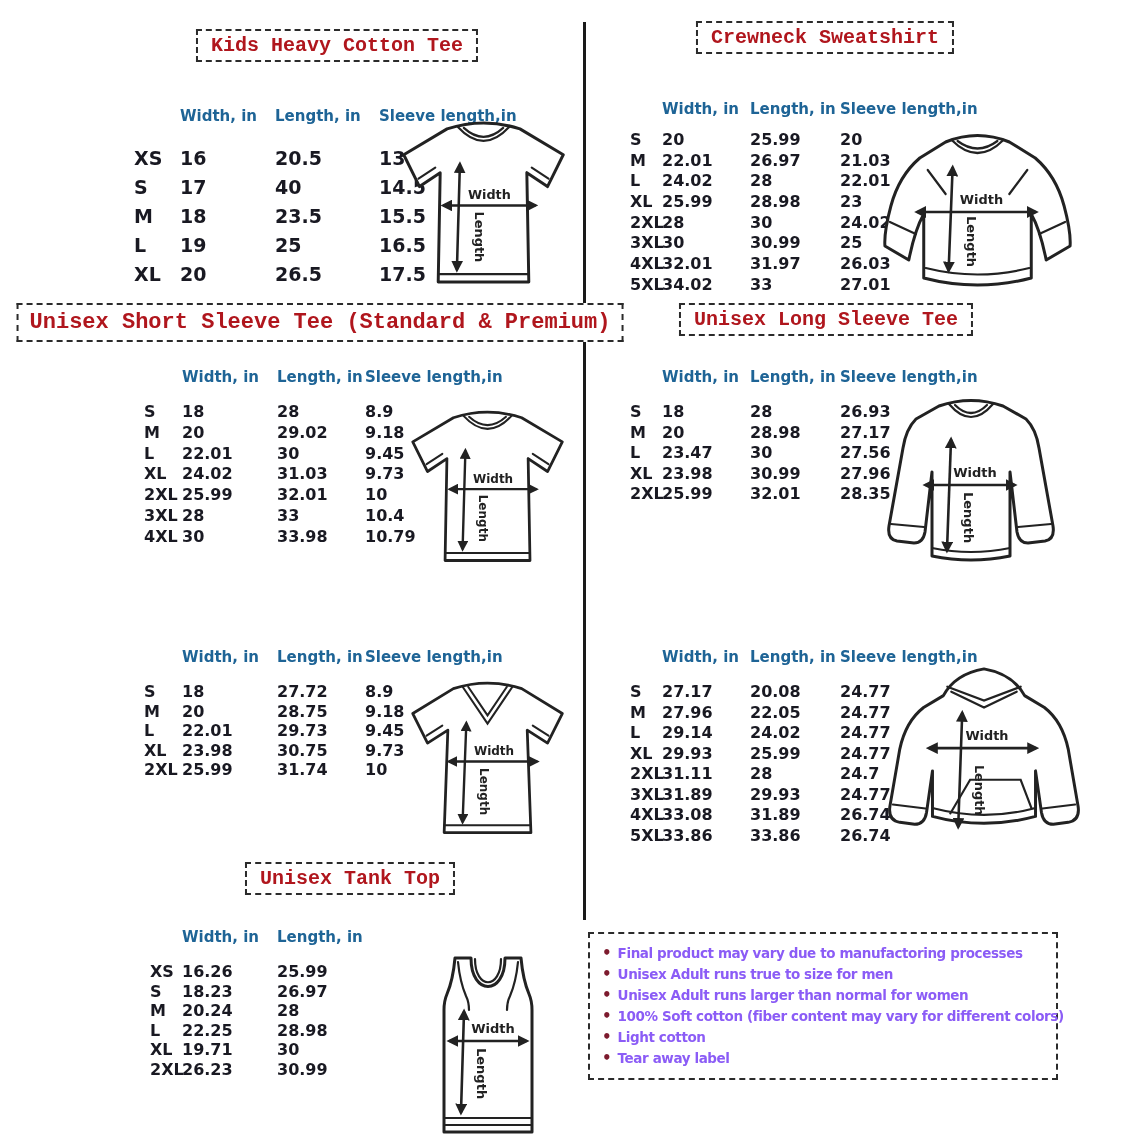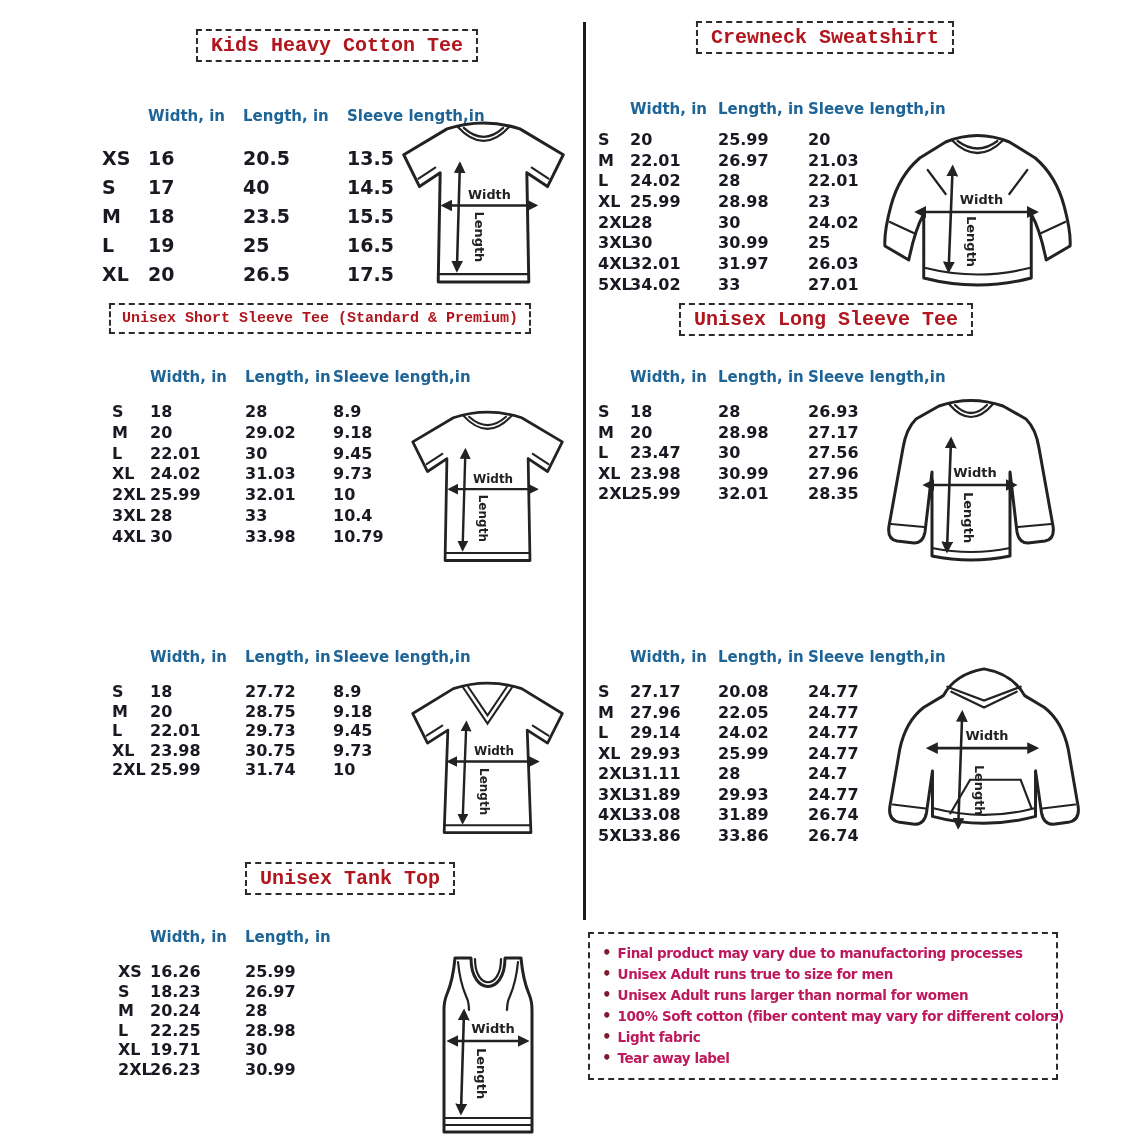--- a/index.html
+++ b/index.html
@@ -1,43 +1,43 @@
 <!DOCTYPE html>
 <html style="--title-red: #b0161d; --header-blue: #1e6496; --text-dark: #191922; --ink: #222222; --bullet-red: #7d1b2e; --divider: #1a1a1a;"><head>
 <meta charset="utf-8">
 <style>
   html,body{margin:0;padding:0;background:#fff;}
   body{font-family:"DejaVu Sans",sans-serif;}
   .canvas{position:relative;width:1140px;height:1140px;background:#fff;overflow:hidden;}
   .divider{position:absolute;left:583px;top:22px;width:3px;height:898px;background:var(--divider,#1a1a1a);}
   .title-box{position:absolute;transform:translateX(-50%);border:2px dashed #2b2b2b;background:#fff;
     padding:3px 13px;font-weight:bold;font-size:20px;color:var(--title-red,#b0161d);white-space:nowrap;font-family:Liberation Mono, monospace;}
-  .title-box.long{font-size:15px;padding:5px 11px;}
-  .table{position:absolute;display:grid;align-items:start;color:var(--text-dark,#191922);font-weight:bold;}
+  .title-box.long{font-size:22px;padding:5px 11px;}
+  .table{position:absolute;display:grid;align-items:start;color:var(--text-dark,#191922);font-weight:bold;margin-left:32px;}
   .cell{white-space:nowrap;}
   .cell.header{height:var(--hh);display:flex;align-items:center;line-height:1.08;
     color:var(--header-blue,#1e6496);font-size:15px;font-weight:bold;}
   .cell.corner{height:var(--hh);}
   .cell.size,.cell.value{height:var(--rh);line-height:var(--rh);}
   .t-kids{--hh:56px;--rh:29px;font-size:19px;grid-template-columns:46px 95px 104px 88px;}
   .t-std{--hh:50px;--rh:20.8px;font-size:16px;grid-template-columns:38px 95px 88px 80px;}
   .t-crew{--hh:42px;--rh:20.7px;font-size:16px;grid-template-columns:32px 88px 90px 80px;}
   .t-ls{--hh:50px;--rh:20.6px;font-size:16px;grid-template-columns:32px 88px 90px 80px;}
   .t-hood{--hh:50px;--rh:20.5px;font-size:16px;grid-template-columns:32px 88px 90px 80px;}
   .t-tank{--hh:50px;--rh:19.6px;font-size:16px;grid-template-columns:32px 95px 105px;}
   .garment{position:absolute;}
   .garment .body{fill:#fff;stroke:var(--ink,#222);stroke-width:3;stroke-linejoin:round;}
   .garment .thin{fill:none;stroke:var(--ink,#222);stroke-width:2.2;stroke-linecap:round;}
   .garment .arrow{fill:none;stroke:var(--ink,#222);stroke-width:2.6;stroke-linecap:round;}
   .lbl{font-weight:bold;font-size:13px;fill:var(--ink,#222);font-family:"DejaVu Sans",sans-serif;}
   .notes{position:absolute;left:588px;top:932px;width:470px;box-sizing:border-box;
     border:2px dashed #2b2b2b;background:#fff;padding:9px 12px;}
   .note{display:flex;align-items:baseline;line-height:21px;}
   .note .bullet{color:var(--bullet-red,#7d1b2e);font-size:15px;margin-right:6px;font-weight:bold;}
-  .note .ntext{font-weight:bold;color:#be185d;font-size:13.5px;letter-spacing:-0.4px;white-space:nowrap;}
+  .note .ntext{font-weight:bold;color:#8b5cf6;font-size:13.5px;letter-spacing:-0.4px;white-space:nowrap;}
 </style>
 </head>
 <body>
 
 <div class="canvas">
   <div class="divider"></div>
 
   <div class="title-box" style="left:337px;top:29px">
     <span>Kids Heavy Cotton Tee</span>
   </div>
@@ -419,20 +419,20 @@
       <div class="note">
         <span class="bullet">•</span>
         <span class="ntext">Unisex Adult runs larger than normal for women</span>
       </div>
       <div class="note">
         <span class="bullet">•</span>
         <span class="ntext">100% Soft cotton (fiber content may vary for different colors)</span>
       </div>
       <div class="note">
         <span class="bullet">•</span>
-        <span class="ntext">Light fabric</span>
+        <span class="ntext">Light cotton</span>
       </div>
       <div class="note">
         <span class="bullet">•</span>
         <span class="ntext">Tear away label</span>
       </div>
     </div>
 </div>
 
 </body></html>

